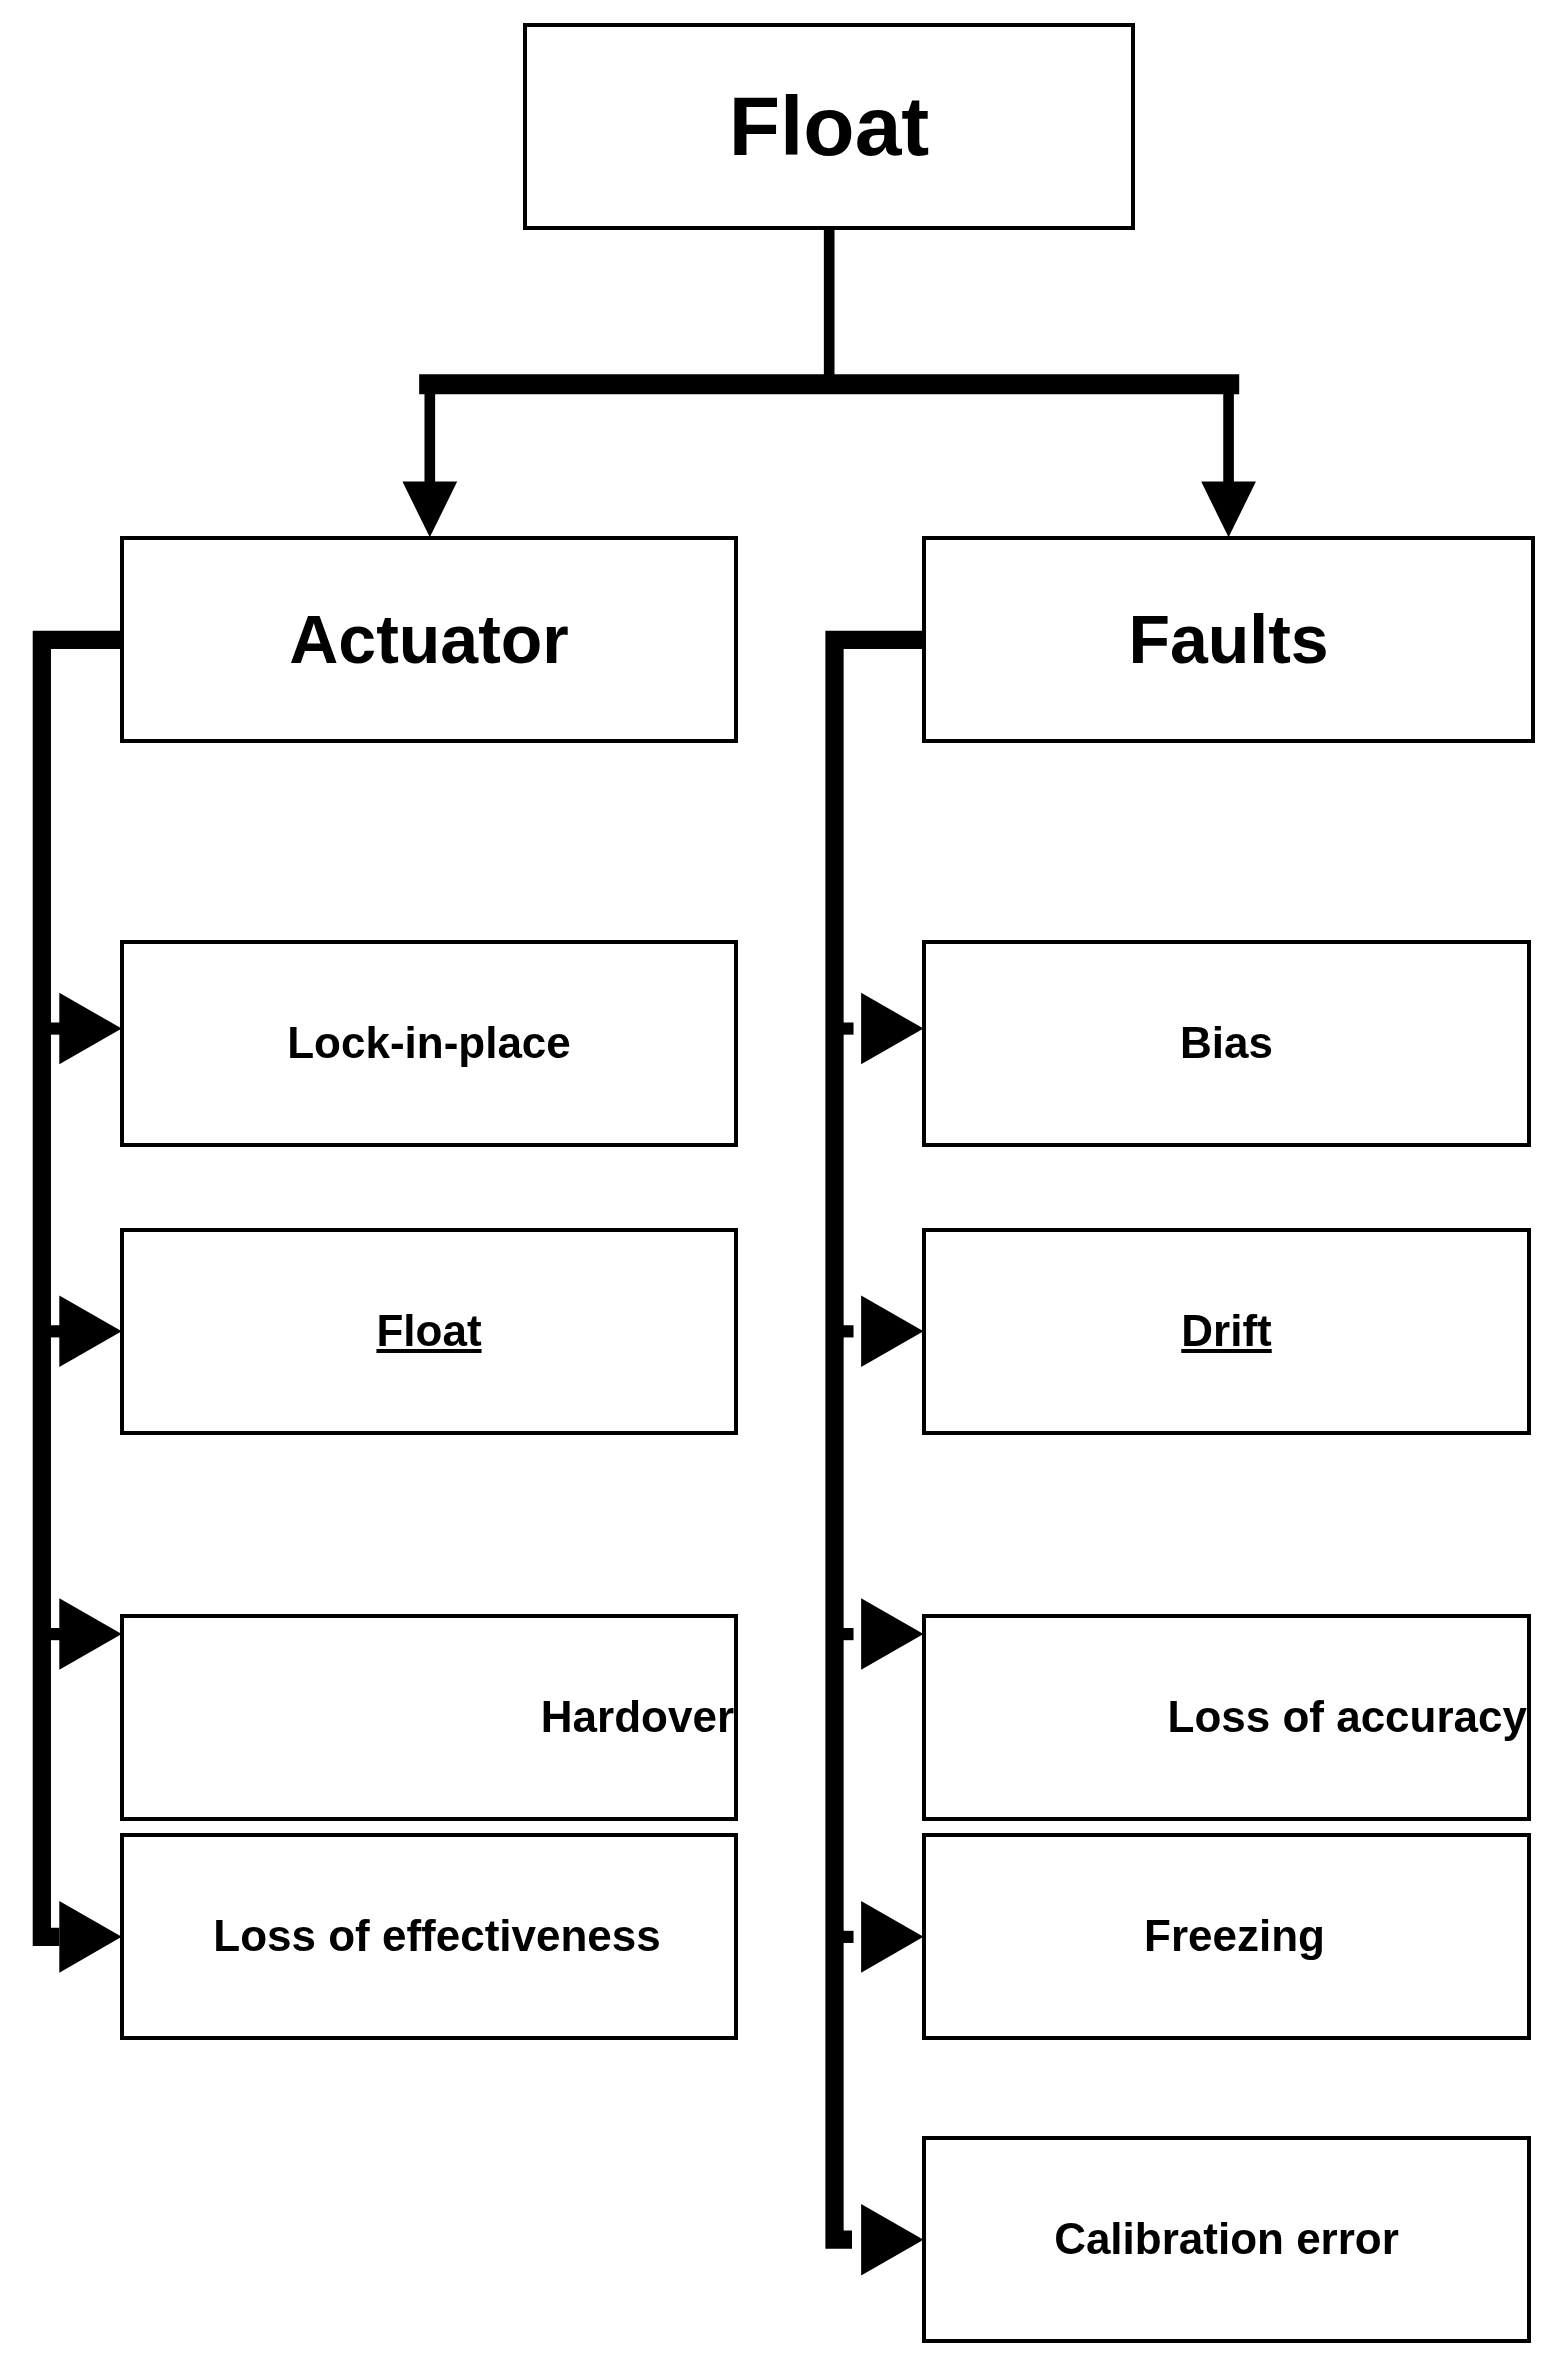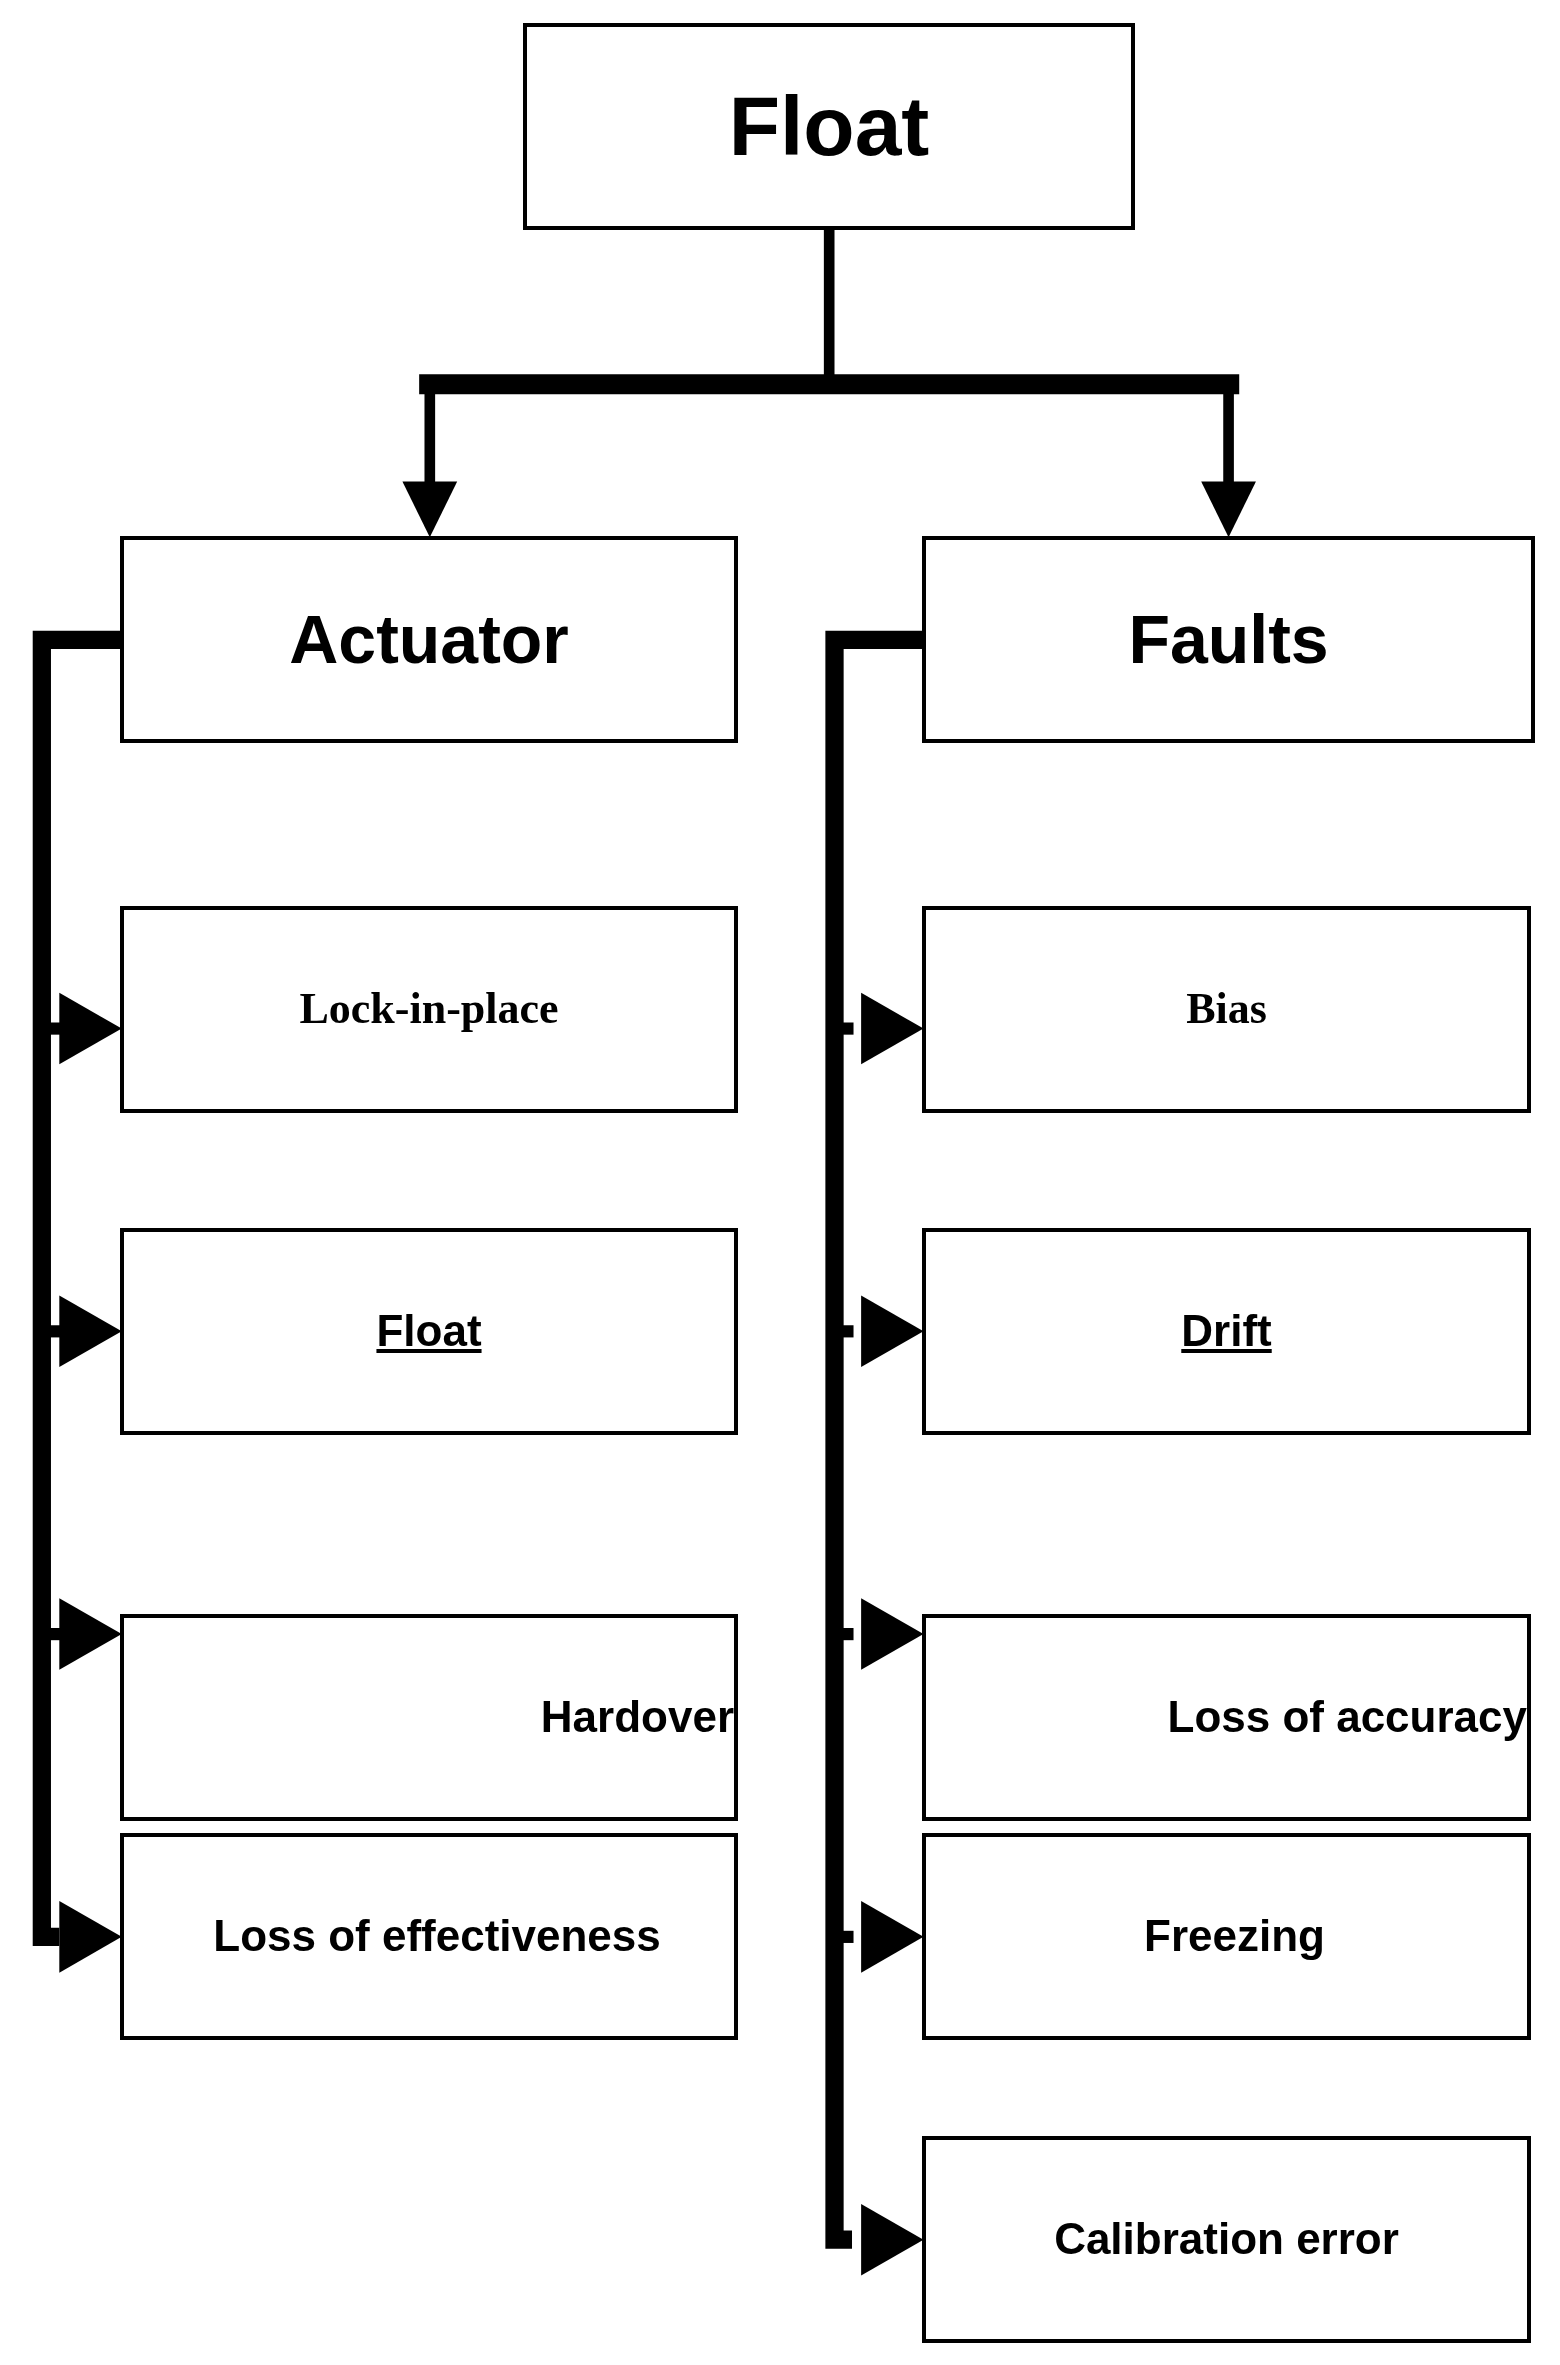--- a/index.html
+++ b/index.html
@@ -50,21 +50,21 @@
     text-align: center;
     line-height: 1.1;
   }
   .node-root    { left: 523px;  top: 23px;   width: 612px; height: 207px; font-size: 84px; }
   .node-parent  { width: 618px; height: 207px; font-size: 68px; top: 536px; }
   .node-actuator{ left: 120px; }
   .node-sensor  { left: 922px; width: 613px; }
   .node-child   { height: 207px; font-size: 44px; }
   .col-left     { left: 120px;  width: 618px; }
   .col-right    { left: 922px; width: 609px; }
-  .row-0 { top: 906px; font-family: Liberation Serif, serif; }
+  .row-0 { top: 940px; }
   .row-1 { top: 1228px; text-decoration: underline; }
   .row-2 { top: 1614px; justify-content: flex-end; }
   .row-3 { top: 1833px; padding-left: 16px; }
   .row-4 { top: 2136px; }
 </style>
 </head>
 <body>
 
 <div class="stage">
 

